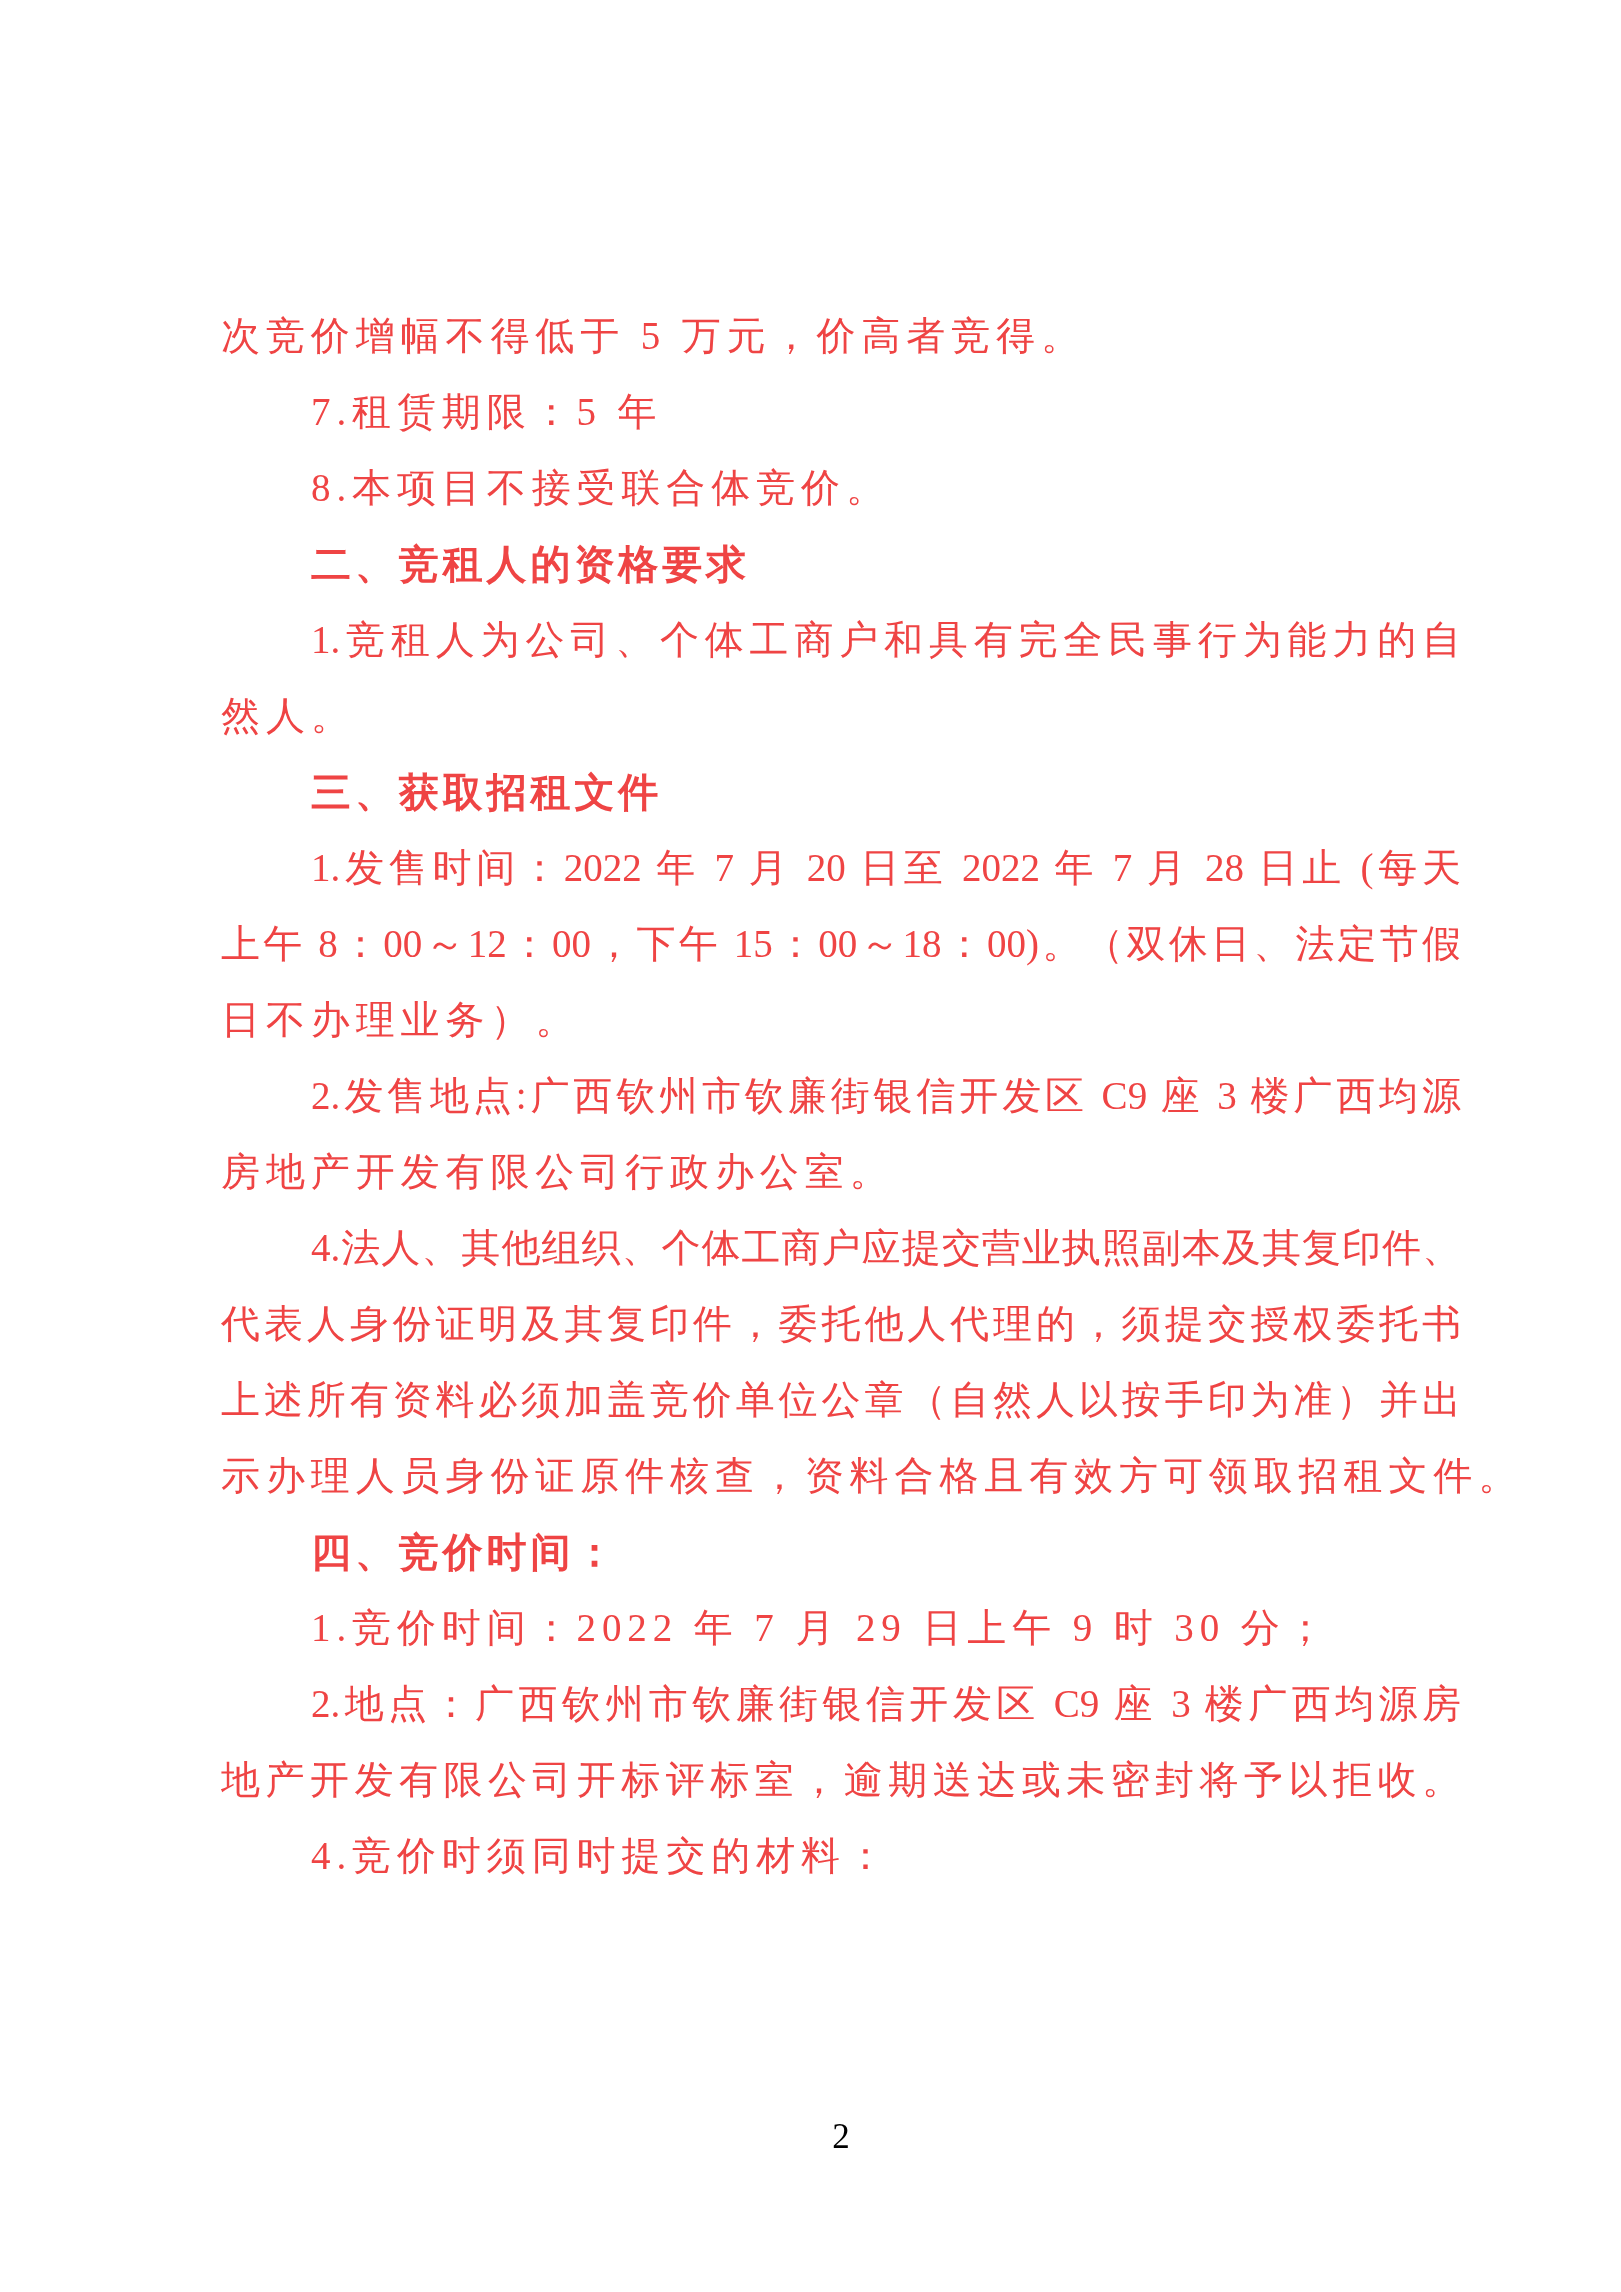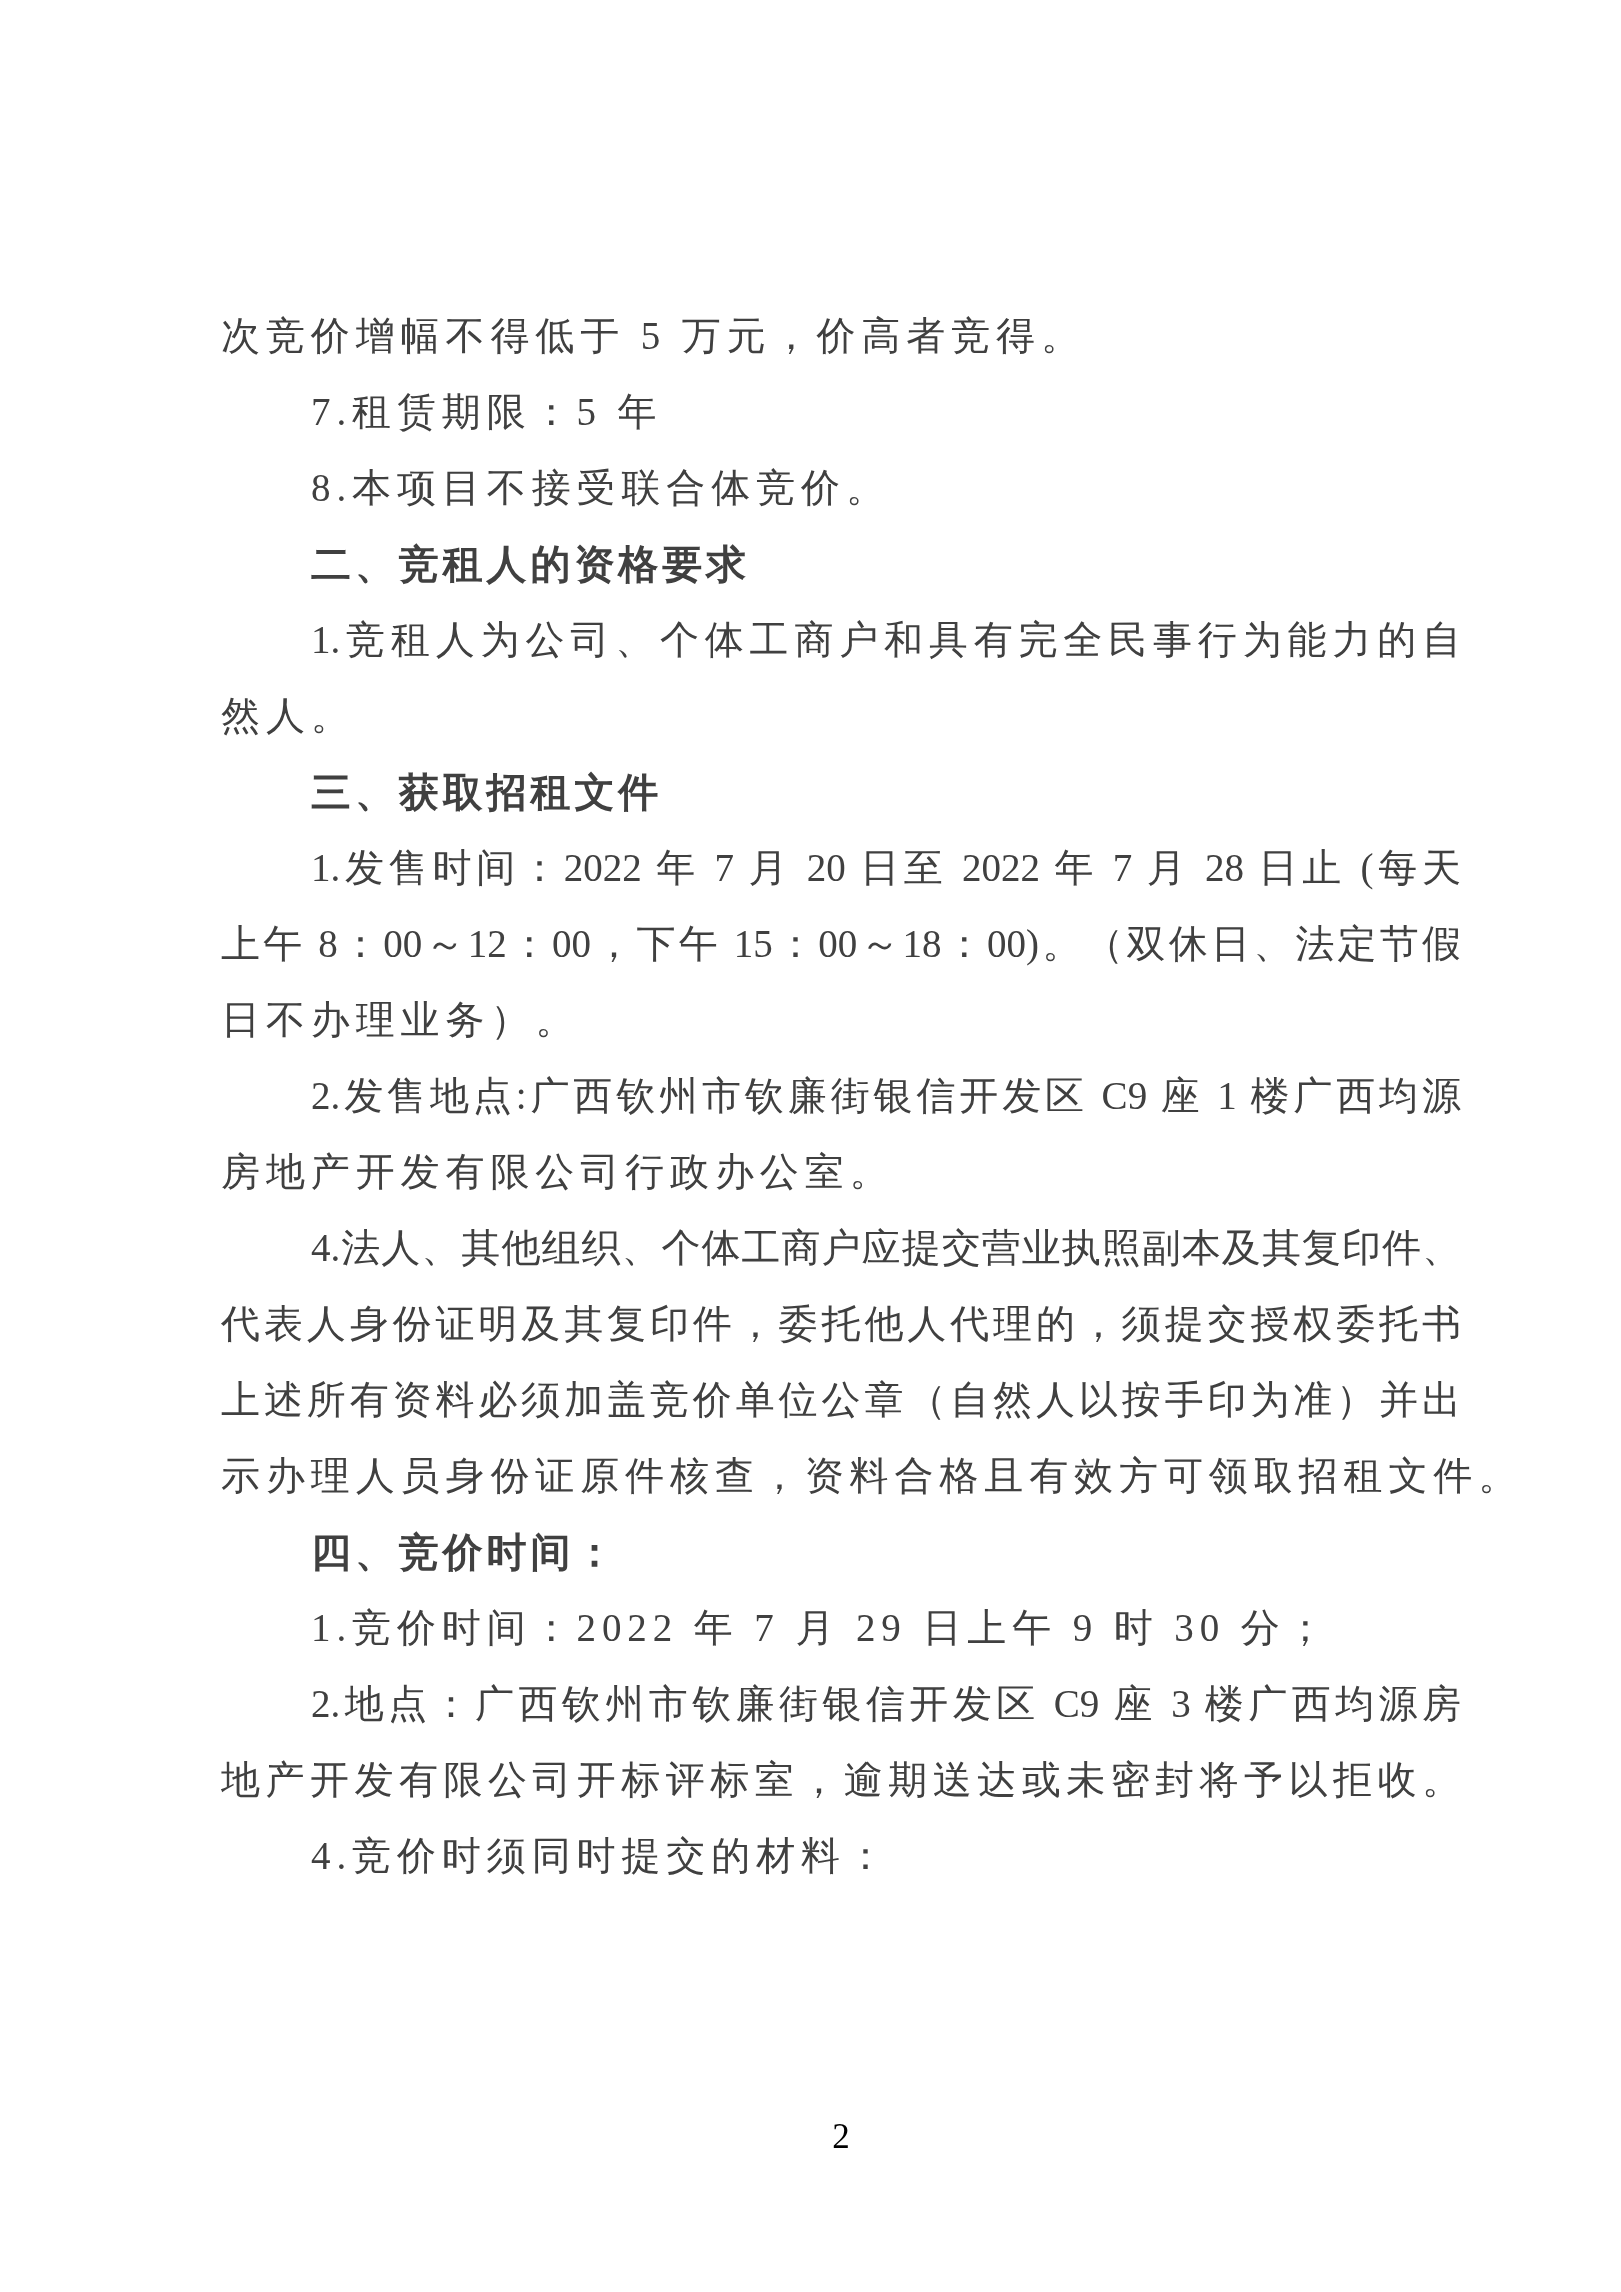--- a/index.html
+++ b/index.html
@@ -25,21 +25,21 @@
     position: absolute;
     left: 221px;
     top: 298px;
     width: 1240px;
   }
   .line {
     height: 76px;
     line-height: 76px;
     font-family: "Liberation Serif", "DejaVu Serif", serif;
     font-size: 39px;
-    color: #404040;
+    color: #ef4444;
     letter-spacing: 5.9px;
     white-space: nowrap;
   }
   .line.justify {
     letter-spacing: 0;
     white-space: normal;
     text-align: justify;
     text-align-last: justify;
     overflow: hidden;
   }
@@ -72,21 +72,21 @@
       <div class="line">次竞价增幅不得低于 5 万元，价高者竞得。</div>
       <div class="line indent">7.租赁期限：5 年</div>
       <div class="line indent">8.本项目不接受联合体竞价。</div>
       <div class="line indent heading">二、竞租人的资格要求</div>
       <div class="line indent justify">1.竞租人为公司、个体工商户和具有完全民事行为能力的自</div>
       <div class="line">然人。</div>
       <div class="line indent heading">三、获取招租文件</div>
       <div class="line indent justify">1.发售时间：2022 年 7 月 20 日至 2022 年 7 月 28 日止 (每天</div>
       <div class="line justify">上午 8：00～12：00，下午 15：00～18：00)。（双休日、法定节假</div>
       <div class="line">日不办理业务）。</div>
-      <div class="line indent justify">2.发售地点:广西钦州市钦廉街银信开发区 C9 座 1 楼广西均源</div>
+      <div class="line indent justify">2.发售地点:广西钦州市钦廉街银信开发区 C9 座 3 楼广西均源</div>
       <div class="line">房地产开发有限公司行政办公室。</div>
       <div class="line indent justify">4.法人、其他组织、个体工商户应提交营业执照副本及其复印件、</div>
       <div class="line justify">代表人身份证明及其复印件，委托他人代理的，须提交授权委托书</div>
       <div class="line justify">上述所有资料必须加盖竞价单位公章（自然人以按手印为准）并出</div>
       <div class="line">示办理人员身份证原件核查，资料合格且有效方可领取招租文件。</div>
       <div class="line indent heading">四、竞价时间：</div>
       <div class="line indent">1.竞价时间：2022 年 7 月 29 日上午 9 时 30 分；</div>
       <div class="line indent justify">2.地点：广西钦州市钦廉街银信开发区 C9 座 3 楼广西均源房</div>
       <div class="line justify">地产开发有限公司开标评标室，逾期送达或未密封将予以拒收。</div>
       <div class="line indent">4.竞价时须同时提交的材料：</div>

